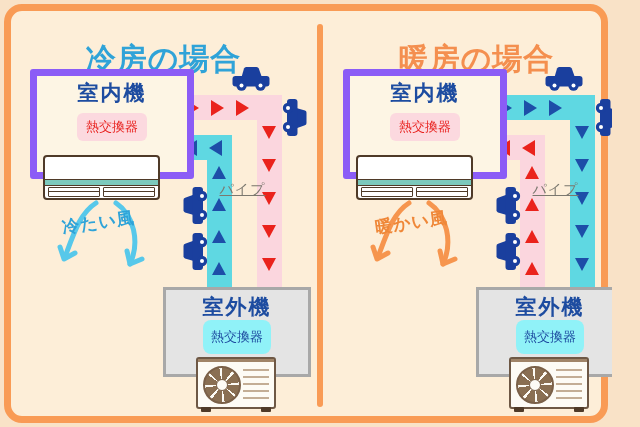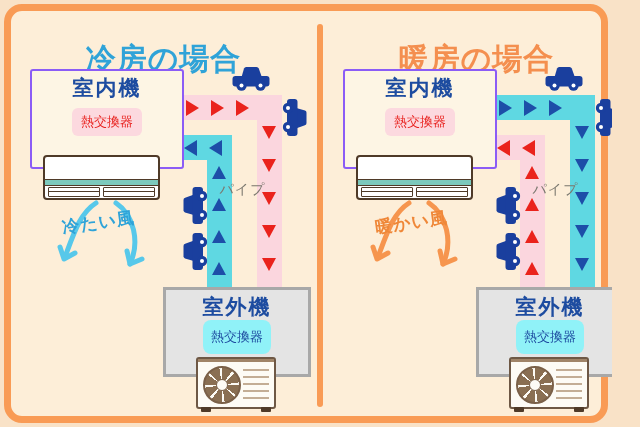--- a/index.html
+++ b/index.html
@@ -11,21 +11,21 @@
   .panel{position:absolute;top:0;width:307px;height:427px;z-index:2;}
   .panel.left{left:10px;} .panel.right{left:323px;}
 
   .panel-title{position:absolute;top:16px;left:0;width:100%;text-align:center;
     font-size:30px;line-height:36px;font-weight:bold;letter-spacing:1px;}
   .panel.left  .panel-title{color:#2fa3d8;}
   .panel.right .panel-title{color:#f48f4f;}
 
   
   .indoor-box{position:absolute;left:20px;top:69px;width:150px;height:96px;
-    border:2px solid #8b5cf6;border-radius:3px;background:#fdf5e4;z-index:2;}
+    border:7px solid #8b5cf6;border-radius:3px;background:#fdf5e4;z-index:2;}
   .unit-label{display:block;text-align:center;margin-top:3px;
     font-size:21px;font-weight:bold;color:#1d4ca0;letter-spacing:2px;}
   .badge{position:absolute;left:50%;transform:translateX(-50%);
     font-size:13px;font-weight:normal;white-space:nowrap;}
   .badge.indoor{top:37px;background:#fcd9df;color:#e8221f;padding:5px 9px;border-radius:6px;}
   .badge.outdoor{top:30px;background:#90f2f8;color:#1d4ca0;padding:8px 8px;border-radius:8px;}
 
   
   .ac-unit{position:absolute;left:33px;top:155px;width:113px;height:41px;
     background:#fff;border:2.5px solid #4f3a28;border-radius:4px;z-index:4;}
@@ -44,21 +44,21 @@
   .p-pink{background:#fbd6de;} .p-cyan{background:#5fd8e2;}
 
   .tri{position:absolute;width:0;height:0;z-index:2;}
   .tri.right{border-top:8px solid transparent;border-bottom:8px solid transparent;border-left:13px solid currentColor;}
   .tri.left {border-top:8px solid transparent;border-bottom:8px solid transparent;border-right:13px solid currentColor;}
   .tri.down {border-left:7.5px solid transparent;border-right:7.5px solid transparent;border-top:13px solid currentColor;}
   .tri.up   {border-left:7.5px solid transparent;border-right:7.5px solid transparent;border-bottom:13px solid currentColor;}
   .c-red{color:#ea231c;} .c-blue{color:#1d4ea8;}
 
   .pipe-label{position:absolute;left:195px;top:181px;width:75px;text-align:center;
-    font-size:14px;color:#7b786f;letter-spacing:1px;z-index:3;}
+    font-size:14px;color:#7b786f;letter-spacing:1px;z-index:3;text-decoration:underline;}
 
   
   .wind{position:absolute;left:30px;top:200px;width:125px;height:85px;z-index:1;}
   .wind svg{position:absolute;left:0;top:0;}
   .wind .arc{fill:none;stroke-width:5px;stroke-linecap:round;stroke-linejoin:round;}
   .panel.left  .wind .arc{stroke:#57c8ea;}
   .panel.right .wind .arc{stroke:#f6954e;}
   .wind-label{position:absolute;left:22px;top:11px;font-size:17px;font-weight:bold;
     transform:rotate(-8deg);white-space:nowrap;letter-spacing:1px;}
   .panel.left  .wind-label{color:#2fa3d8;}

